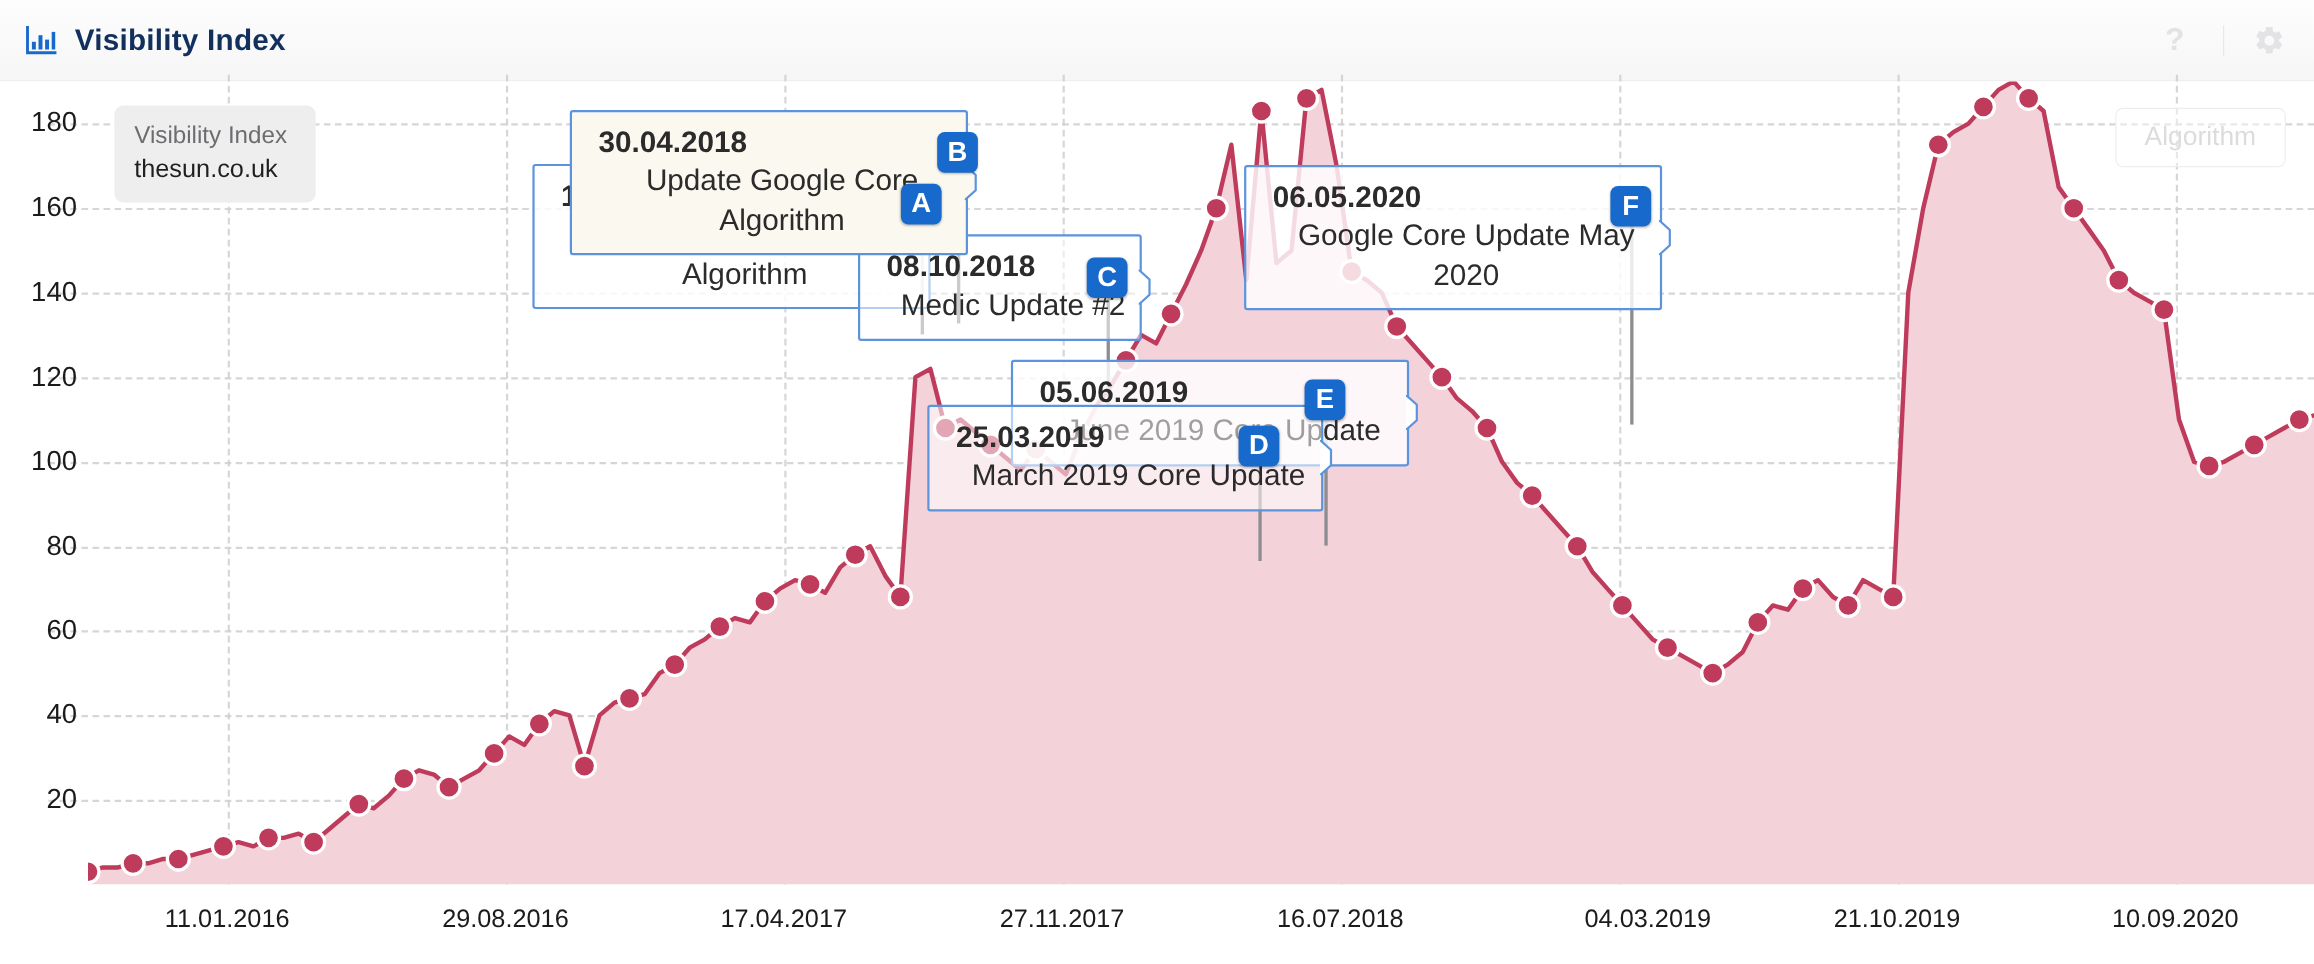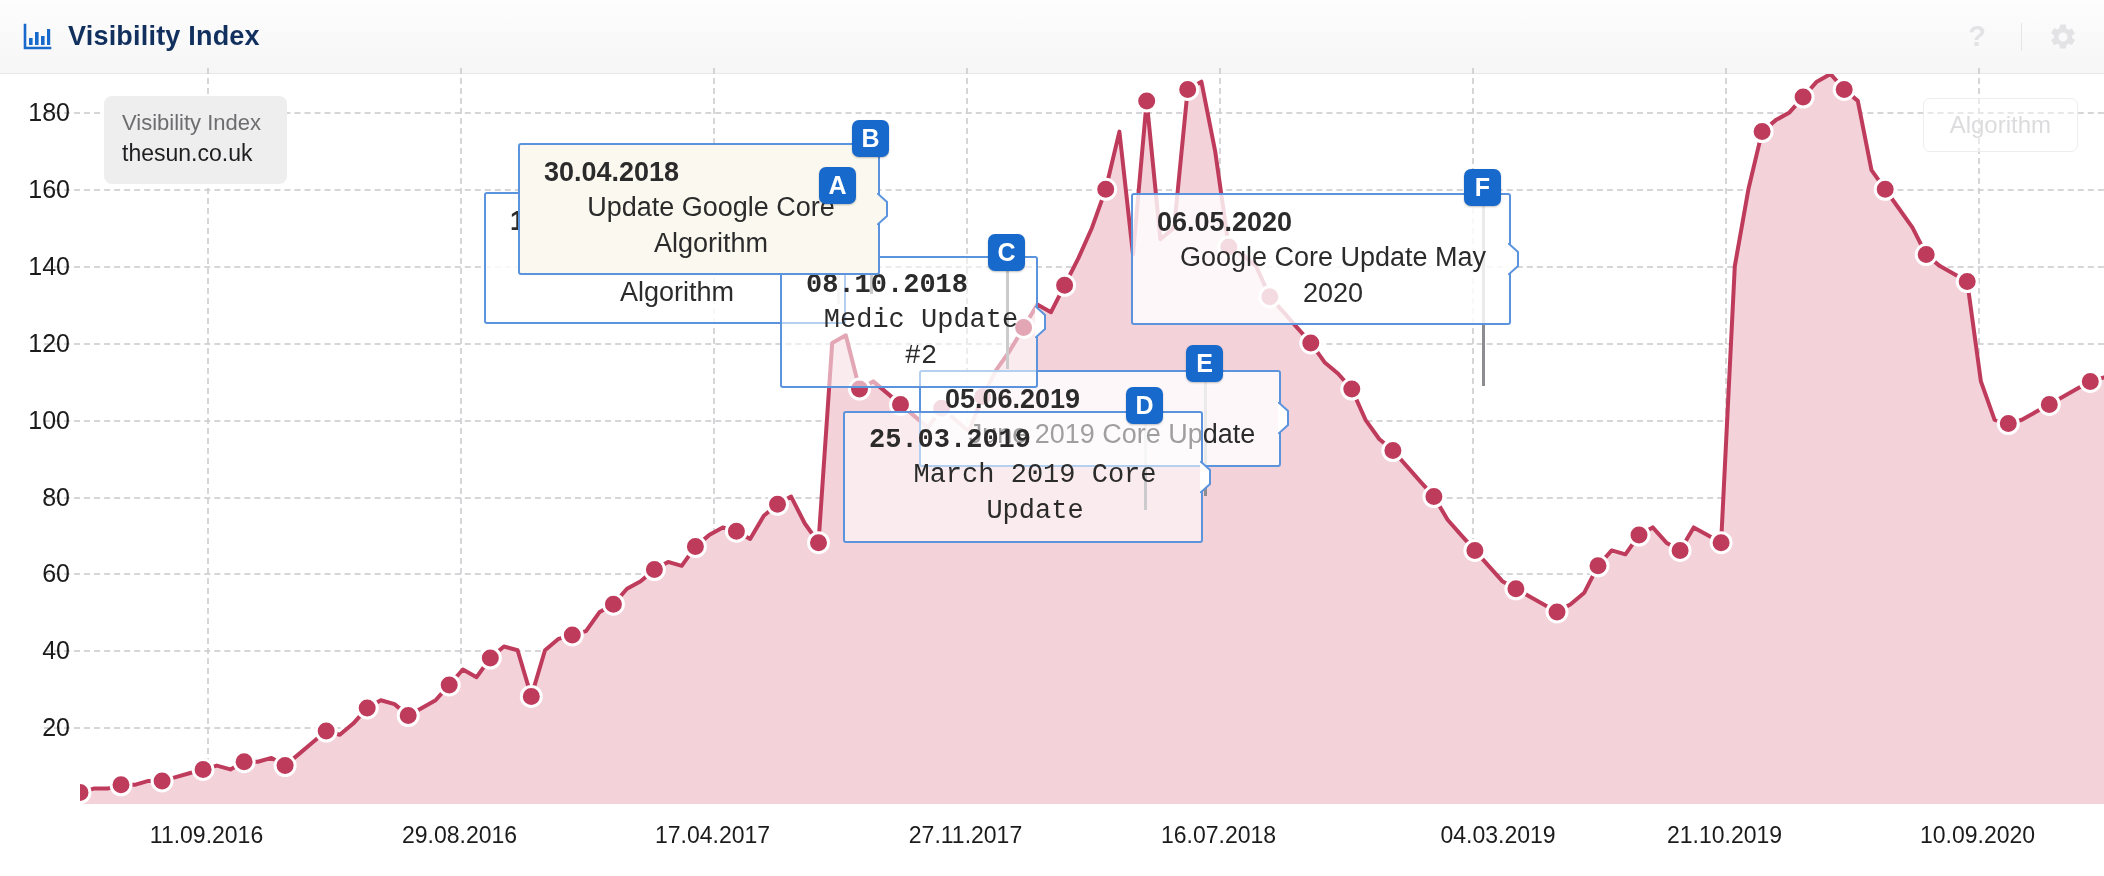--- a/index.html
+++ b/index.html
@@ -98,27 +98,26 @@
     cursor:pointer;user-select:none;
   }
 
   
   .anno{
     position:absolute;
     box-sizing:border-box;
     border:2px solid #5b94dd;
     border-radius:3px;
     padding:10px 0 12px 24px;
-    margin-top:43px;
   }
   .anno .date{font-size:27px;color:#2b2b2b;font-weight:bold;line-height:1.3;}
   .anno .desc{font-size:27px;color:#2b2b2b;line-height:1.32;text-align:center;}
   .anno.light{background:rgba(255,255,255,.82);}
   .anno.cream{background:#fbf8ef;}
-  .anno.ghost{background:rgba(255,255,255,.55);font-family:Liberation Mono, monospace;}
+  .anno.ghost{background:rgba(255,255,255,.55);}
 
   
   .notch{
     position:absolute;right:-13px;top:50%;transform:translateY(-50%);
     width:14px;height:32px;
   }
 
   
   .badge{
     position:absolute;
@@ -176,21 +175,21 @@
         <div class="ylabel" style="top: 345.789px;">100</div>
         <div class="hgrid" style="top: 268.947px;"></div>
         <div class="ylabel" style="top: 268.947px;">120</div>
         <div class="hgrid" style="top: 192.105px;"></div>
         <div class="ylabel" style="top: 192.105px;">140</div>
         <div class="hgrid" style="top: 115.263px;"></div>
         <div class="ylabel" style="top: 115.263px;">160</div>
         <div class="hgrid" style="top: 38.4211px;"></div>
         <div class="ylabel" style="top: 38.4211px;">180</div>
         <div class="vgrid" style="left: 126.5px;"></div>
-        <div class="xlabel" style="left: 126.5px;">11.09.2016</div>
+        <div class="xlabel" style="left: 126.5px;">11.01.2016</div>
         <div class="vgrid" style="left: 379.5px;"></div>
         <div class="xlabel" style="left: 379.5px;">29.08.2016</div>
         <div class="vgrid" style="left: 632.5px;"></div>
         <div class="xlabel" style="left: 632.5px;">17.04.2017</div>
         <div class="vgrid" style="left: 885.5px;"></div>
         <div class="xlabel" style="left: 885.5px;">27.11.2017</div>
         <div class="vgrid" style="left: 1138.5px;"></div>
         <div class="xlabel" style="left: 1138.5px;">16.07.2018</div>
         <div class="vgrid" style="left: 1391.5px;"></div>
         <div class="xlabel" style="left: 1418px;">04.03.2019</div>

